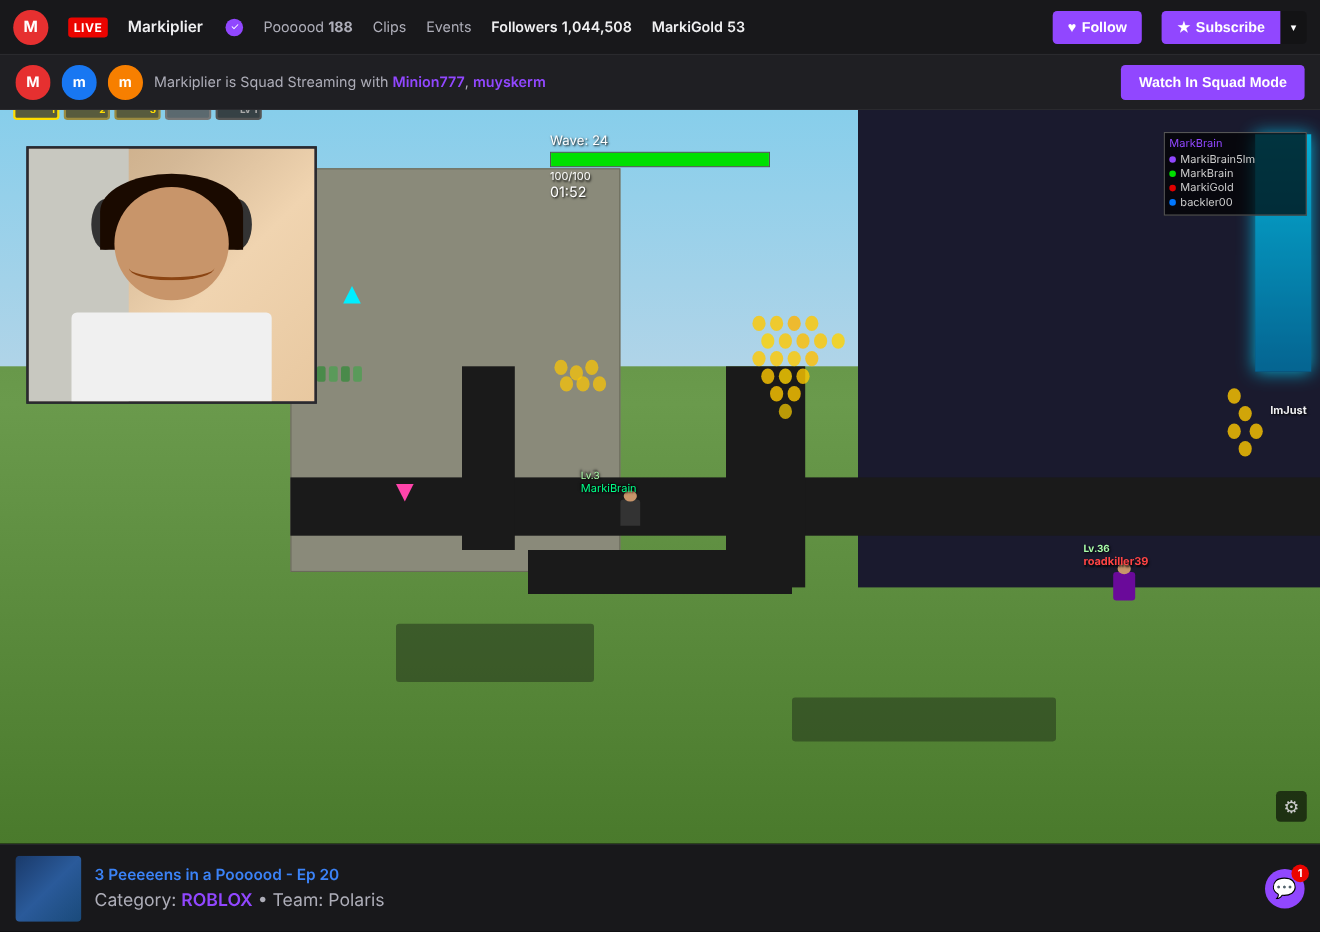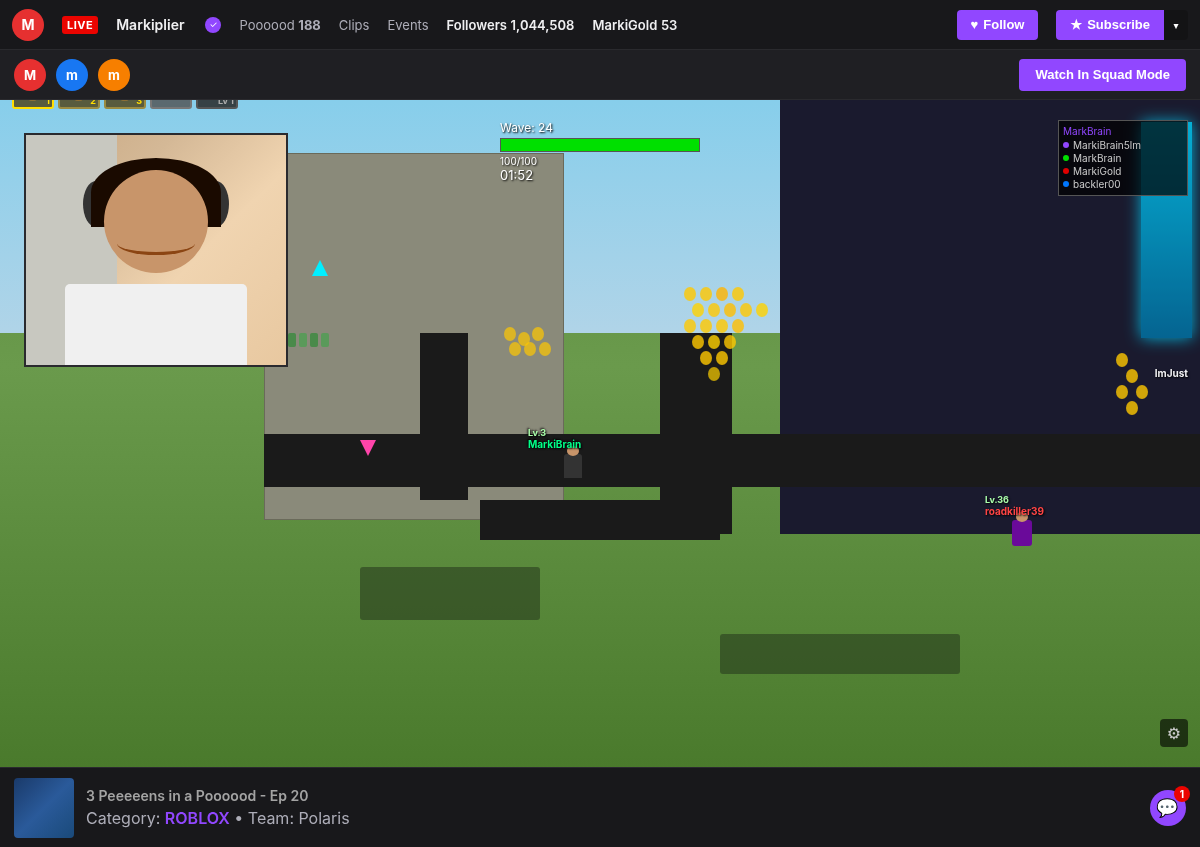--- a/index.html
+++ b/index.html
@@ -378,21 +378,21 @@
     }
     .minimap-dot.green { background: #00e000; }
     .minimap-dot.red { background: #e00000; }
     .minimap-dot.blue { background: #0077ff; }
 
     
     .player-label {
       position: absolute;
       color: #00ff88;
       font-size: 10px;
-      font-weight: bold;
+      font-weight: normal;
       text-shadow: 1px 1px 2px #000, -1px -1px 2px #000;
       white-space: nowrap;
     }
     .player-label-red {
       position: absolute;
       color: #ff4444;
       font-size: 10px;
       font-weight: bold;
       text-shadow: 1px 1px 2px #000;
       white-space: nowrap;
@@ -495,21 +495,21 @@
     }
     .bottom-thumb-inner {
       width: 100%;
       height: 100%;
       background: linear-gradient(135deg, #1a3a6a 0%, #2a5a9a 50%, #1a4a7a 100%);
     }
     .bottom-info { flex: 1; }
     .bottom-title {
       font-size: 14px;
       font-weight: 600;
-      color: #a3a3a3;
+      color: #3b82f6;
       margin-bottom: 4px;
     }
     .bottom-meta {
       font-size: 16px;
       color: #adadb8;
     }
     .bottom-meta .category-link {
       color: #9147ff;
       font-weight: 600;
     }
@@ -604,20 +604,25 @@
 
 <div id="squad-bar">
   <div class="squad-avatar">
     <div class="squad-avatar-img" style="background:#e63030;">M</div>
   </div>
   <div class="squad-avatar">
     <div class="squad-avatar-img blue">m</div>
   </div>
   <div class="squad-avatar">
     <div class="squad-avatar-img orange">m</div>
+  </div>
+  <div class="squad-text">
+    <span>Markiplier</span> <span>is Squad Streaming with</span>
+    <strong>Minion777</strong><span>,</span>
+    <strong>muyskerm</strong>
   </div>
   <div class="squad-spacer"></div>
   <button class="squad-mode-btn">Watch In Squad Mode</button>
 </div>
 
 <div id="main-content">
   <div id="video-area">
     <div class="game-bg">
 
       <div class="sky-area"></div>

